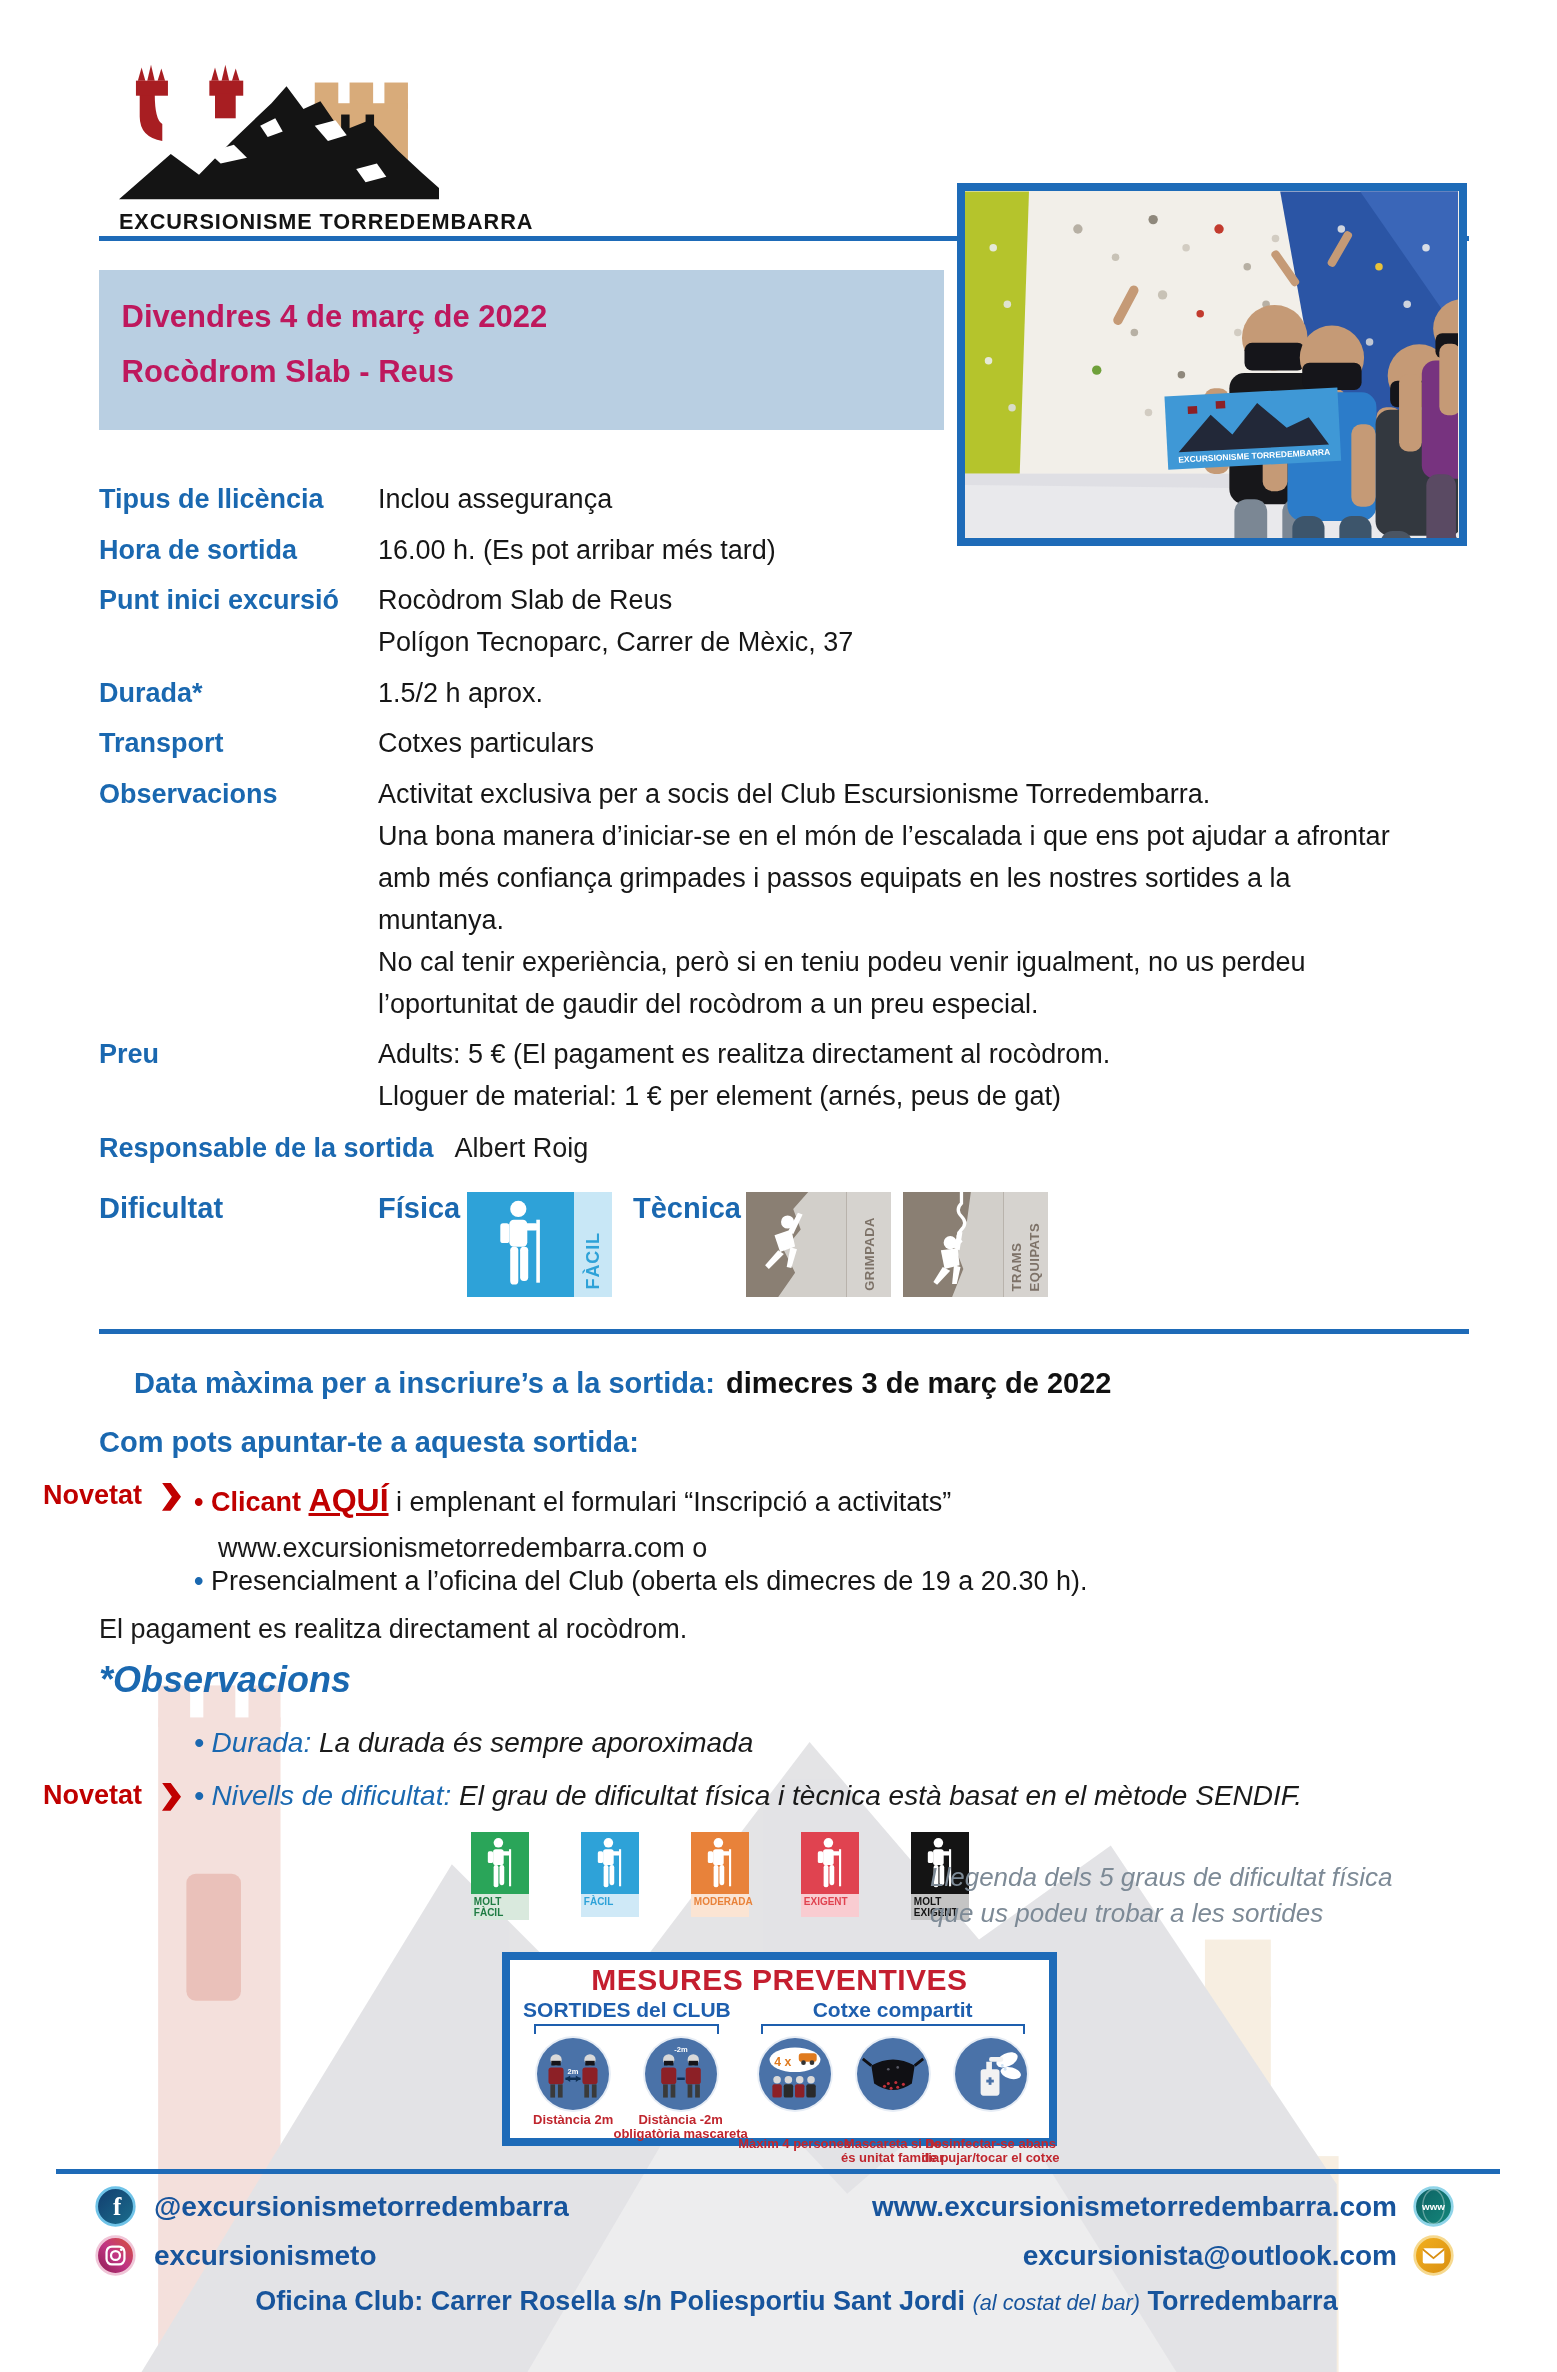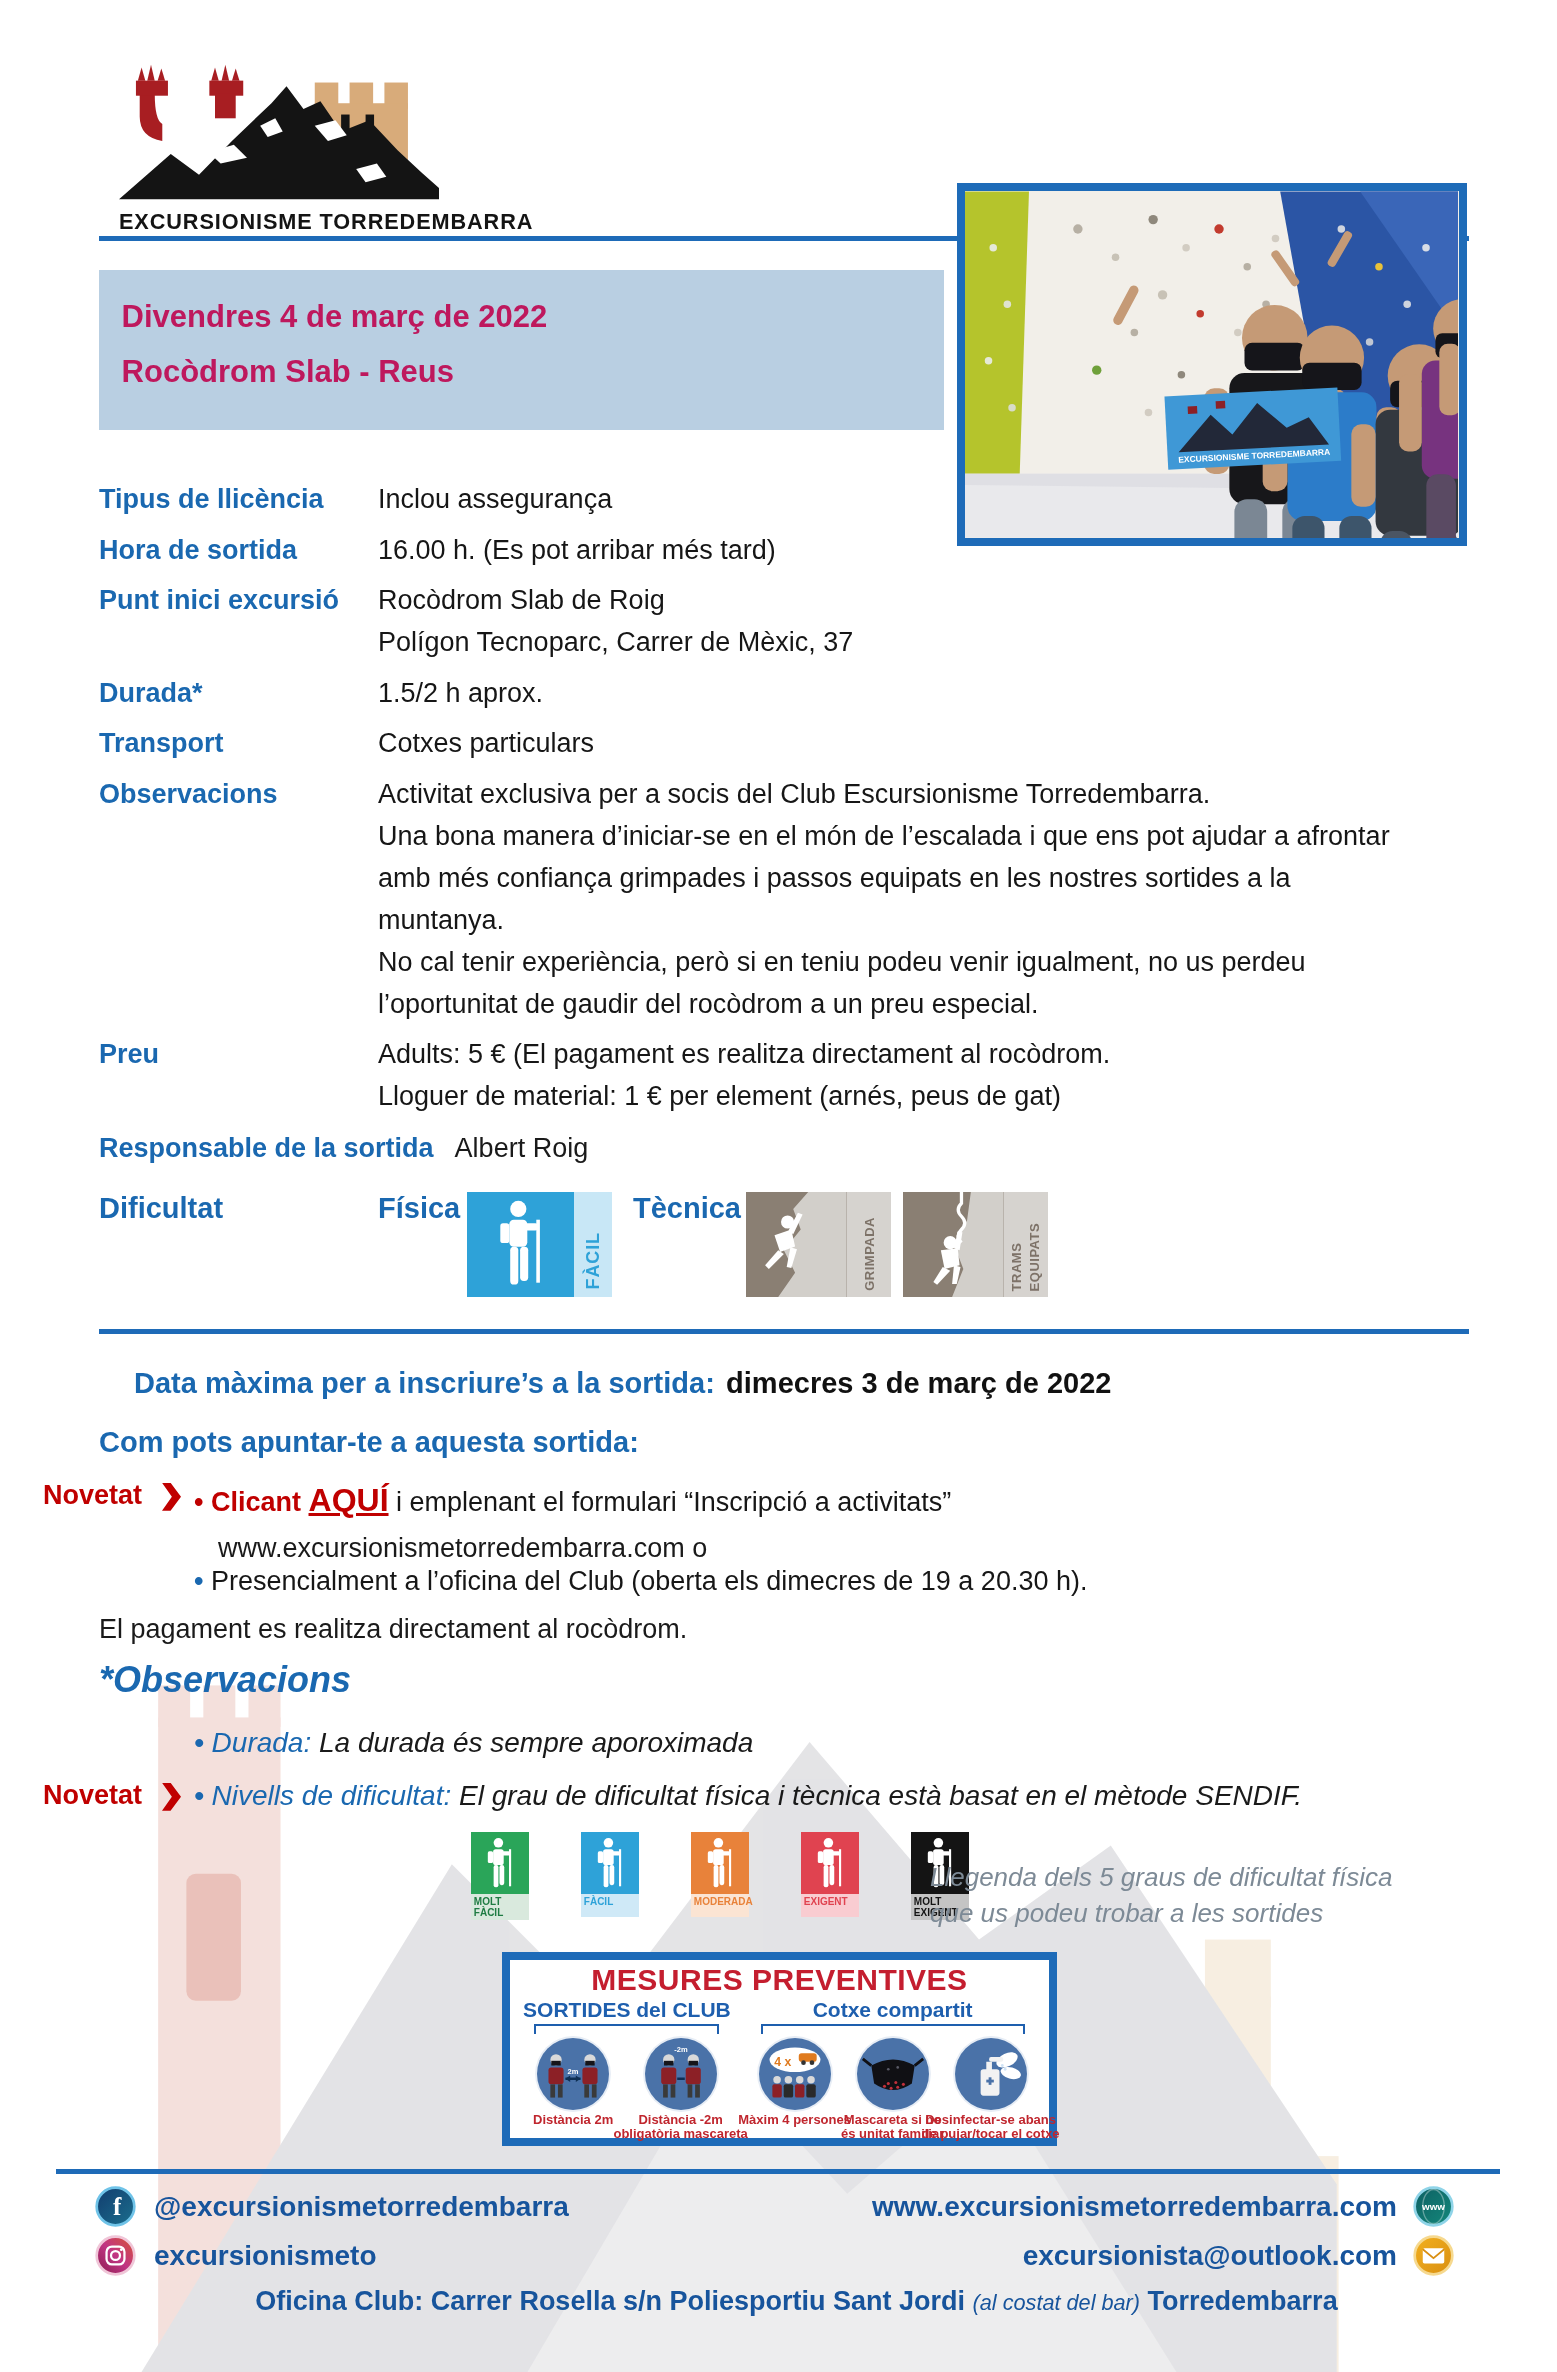--- a/index.html
+++ b/index.html
@@ -94,21 +94,21 @@
   
   .mesures{position:absolute;left:502px;top:1952px;width:555px;height:194px;box-sizing:border-box;
            border:8.5px solid #1e6bb8;background:#fff;z-index:2;}
   .m-title{text-align:center;font-size:30px;font-weight:bold;color:#c41e2f;letter-spacing:0.5px;margin-top:2.8px;white-space:nowrap;}
   .m-cols{display:flex;justify-content:space-between;padding:0 9.4px;margin-top:0.9px;}
   .m-col1{width:215px;} .m-col2{width:294px;}
   .m-head{text-align:center;font-size:21px;font-weight:bold;color:#1e5fae;white-space:nowrap;}
   .bracket{height:8.5px;border:2.8px solid #1e5fae;border-bottom:none;margin:1.9px 15px 3.8px;}
   .m-items{display:flex;justify-content:space-around;}
   .m-item{display:flex;flex-direction:column;align-items:center;}
-  .m-col1 .m-item{width:104px;} .m-col2 .m-item{width:96px;}
+  .m-col1 .m-item{width:104px;} .m-col2 .m-item{width:96px;gap:24px;}
   .m-circle{width:72px;height:72px;border-radius:50%;background:#4a72a8;box-shadow:0 0 0 1.9px #e7edf5;
             display:flex;align-items:center;justify-content:center;overflow:hidden;}
   .m-label{margin-top:2.8px;font-size:13px;font-weight:bold;color:#c0262e;text-align:center;line-height:1.12;white-space:nowrap;}
 
   
   .f-row{position:absolute;display:flex;align-items:center;z-index:3;}
   .f-left1{left:94px;top:2185px;} .f-left2{left:94px;top:2234px;}
   .f-right1{right:102px;top:2185px;} .f-right2{right:102px;top:2234px;}
   .f-text{font-size:28px;font-weight:bold;color:#17549c;white-space:nowrap;cursor:pointer;}
   .f-left1 .f-text,.f-left2 .f-text{margin-left:17px;}
@@ -303,21 +303,21 @@
     <div class="drow">
       <div class="dlabel">Hora de sortida</div>
       <div class="dval">
           <div class="dline">16.00 h. (Es pot arribar més tard)</div>
         </div>
     </div>
 
     <div class="drow">
       <div class="dlabel">Punt inici excursió</div>
       <div class="dval">
-        <div class="dline">Rocòdrom Slab de Roig</div>
+        <div class="dline">Rocòdrom Slab de Reus</div>
         <div class="dline">Polígon Tecnoparc, Carrer de Mèxic, 37</div>
       </div>
     </div>
 
     <div class="drow">
       <div class="dlabel">Durada*</div>
       <div class="dval">
           <div class="dline">1.5/2 h aprox.</div>
         </div>
     </div>

